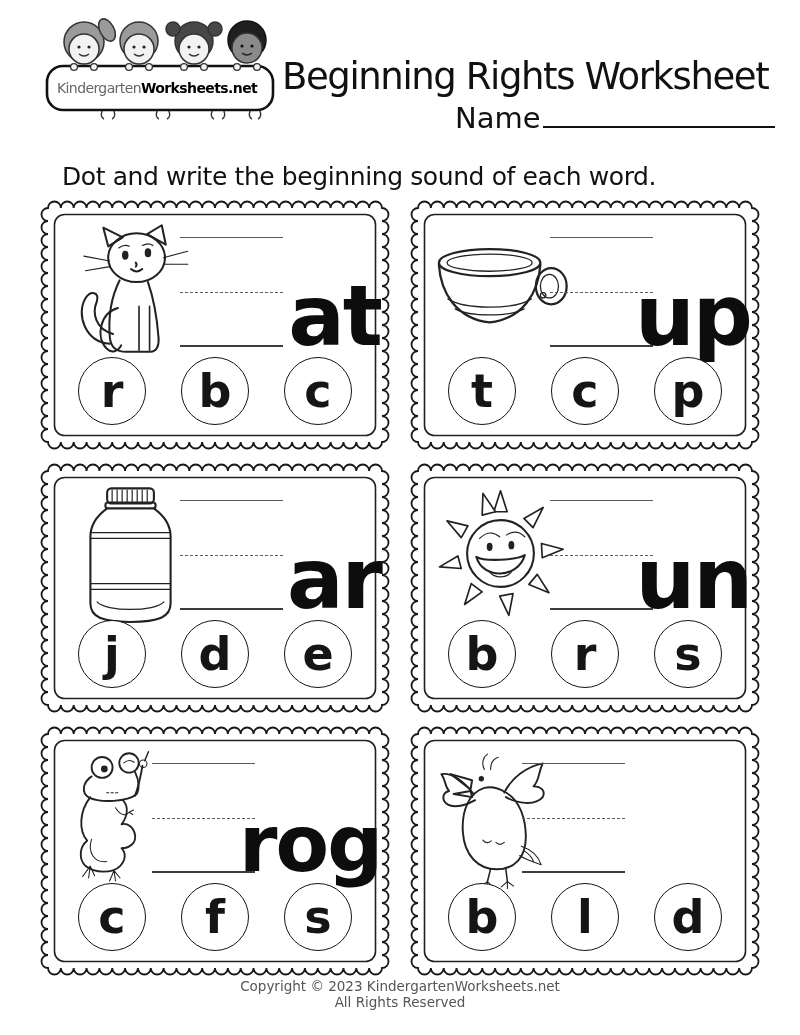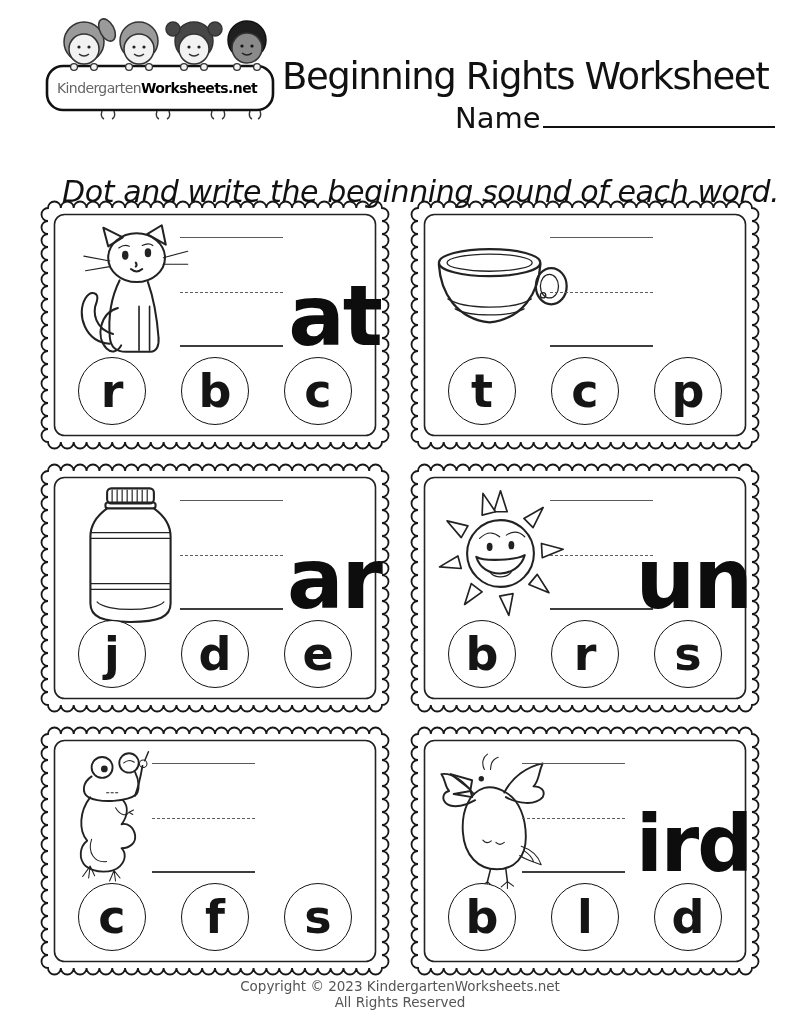--- a/index.html
+++ b/index.html
@@ -7,22 +7,22 @@
         font-family:"DejaVu Sans",sans-serif;color:#1a1a1a;}
 
   
   .logo{position:absolute;left:44px;top:14px;width:232px;height:106px;}
   .url{position:absolute;left:42px;top:124px;font-size:16px;color:#8a8a8a;letter-spacing:.2px;}
   .title{position:absolute;left:282px;top:30px;font-size:37px;font-weight:500;
          letter-spacing:-1.4px;white-space:nowrap;color:#111;}
   .name-row{position:absolute;left:455px;top:101px;font-size:29px;color:#111;white-space:nowrap;}
   .name-line{display:inline-block;vertical-align:baseline;width:232px;height:2px;
              border-bottom:2.2px solid #111;margin-left:2px;}
-  .instruction{position:absolute;left:62px;top:144px;font-size:30px;letter-spacing:-.4px;
-               color:#111;white-space:nowrap;font-style:italic;}
+  .instruction{position:absolute;left:62px;top:137px;font-size:25px;letter-spacing:-.4px;
+               color:#111;white-space:nowrap;}
 
   
   .grid{position:absolute;left:40px;top:200px;display:grid;
         grid-template-columns:350px 350px;column-gap:20px;row-gap:13px;}
   .card{position:relative;width:350px;height:250px;}
   .border-svg{position:absolute;inset:0;width:350px;height:250px;}
   .scallop{fill:none;stroke:#181818;stroke-width:1.8;}
   .inner-line{fill:none;stroke:#222;stroke-width:1.6;}
 
   .pic{position:absolute;left:18px;top:22px;width:145px;height:142px;}
@@ -177,20 +177,21 @@
             <path d="M22,64 C40,76 96,76 114,64 M30,75 C46,84 90,84 106,75" class="thin"></path>
             <ellipse cx="136" cy="50" rx="17" ry="20"></ellipse>
             <ellipse cx="134" cy="50" rx="10" ry="13" class="thin"></ellipse>
             <circle cx="127" cy="60" r="3" class="thin"></circle>
           </g>
         </svg>
       </div>
       <div class="gl top"></div>
       <div class="gl mid"></div>
       <div class="gl bot"></div>
+      <div class="word">up</div>
       <div class="choices">
         <div class="choice">
             <span class="ch">t</span>
           </div>
         <div class="choice">
             <span class="ch">c</span>
           </div>
         <div class="choice">
             <span class="ch">p</span>
           </div>
@@ -297,20 +298,21 @@
             <path class="thin" d="M28,122 C22,140 32,154 48,152"></path>
             <path class="thin" d="M26,158 l-10,14 M26,158 l-2,16 M26,158 l6,13"></path>
             <path class="thin" d="M58,164 l-6,14 M58,164 l2,14 M58,164 l8,10"></path>
           </g>
           <circle cx="45" cy="28" r="4.5" class="inkfill"></circle>
         </svg>
       </div>
       <div class="gl top"></div>
       <div class="gl mid"></div>
       <div class="gl bot"></div>
+      <div class="word">rog</div>
       <div class="choices">
         <div class="choice">
             <span class="ch">c</span>
           </div>
         <div class="choice">
             <span class="ch">f</span>
           </div>
         <div class="choice">
             <span class="ch">s</span>
           </div>
@@ -334,21 +336,20 @@
             <path class="thin" d="M62,120 q5,6 11,1 M79,123 q5,5 11,0"></path>
             <path d="M72,158 L68,174 M92,158 L94,174" stroke-width="2"></path>
             <path class="thin" d="M68,174 l-9,7 M68,174 l-1,9 M68,174 l7,7 M94,174 l-8,7 M94,174 l0,9 M94,174 l8,6"></path>
           </g>
           <circle cx="60" cy="40" r="3.5" class="inkfill"></circle>
         </svg>
       </div>
       <div class="gl top"></div>
       <div class="gl mid"></div>
       <div class="gl bot"></div>
-      <div class="word">ird</div>
       <div class="choices">
         <div class="choice">
             <span class="ch">b</span>
           </div>
         <div class="choice">
             <span class="ch">l</span>
           </div>
         <div class="choice">
             <span class="ch">d</span>
           </div>

